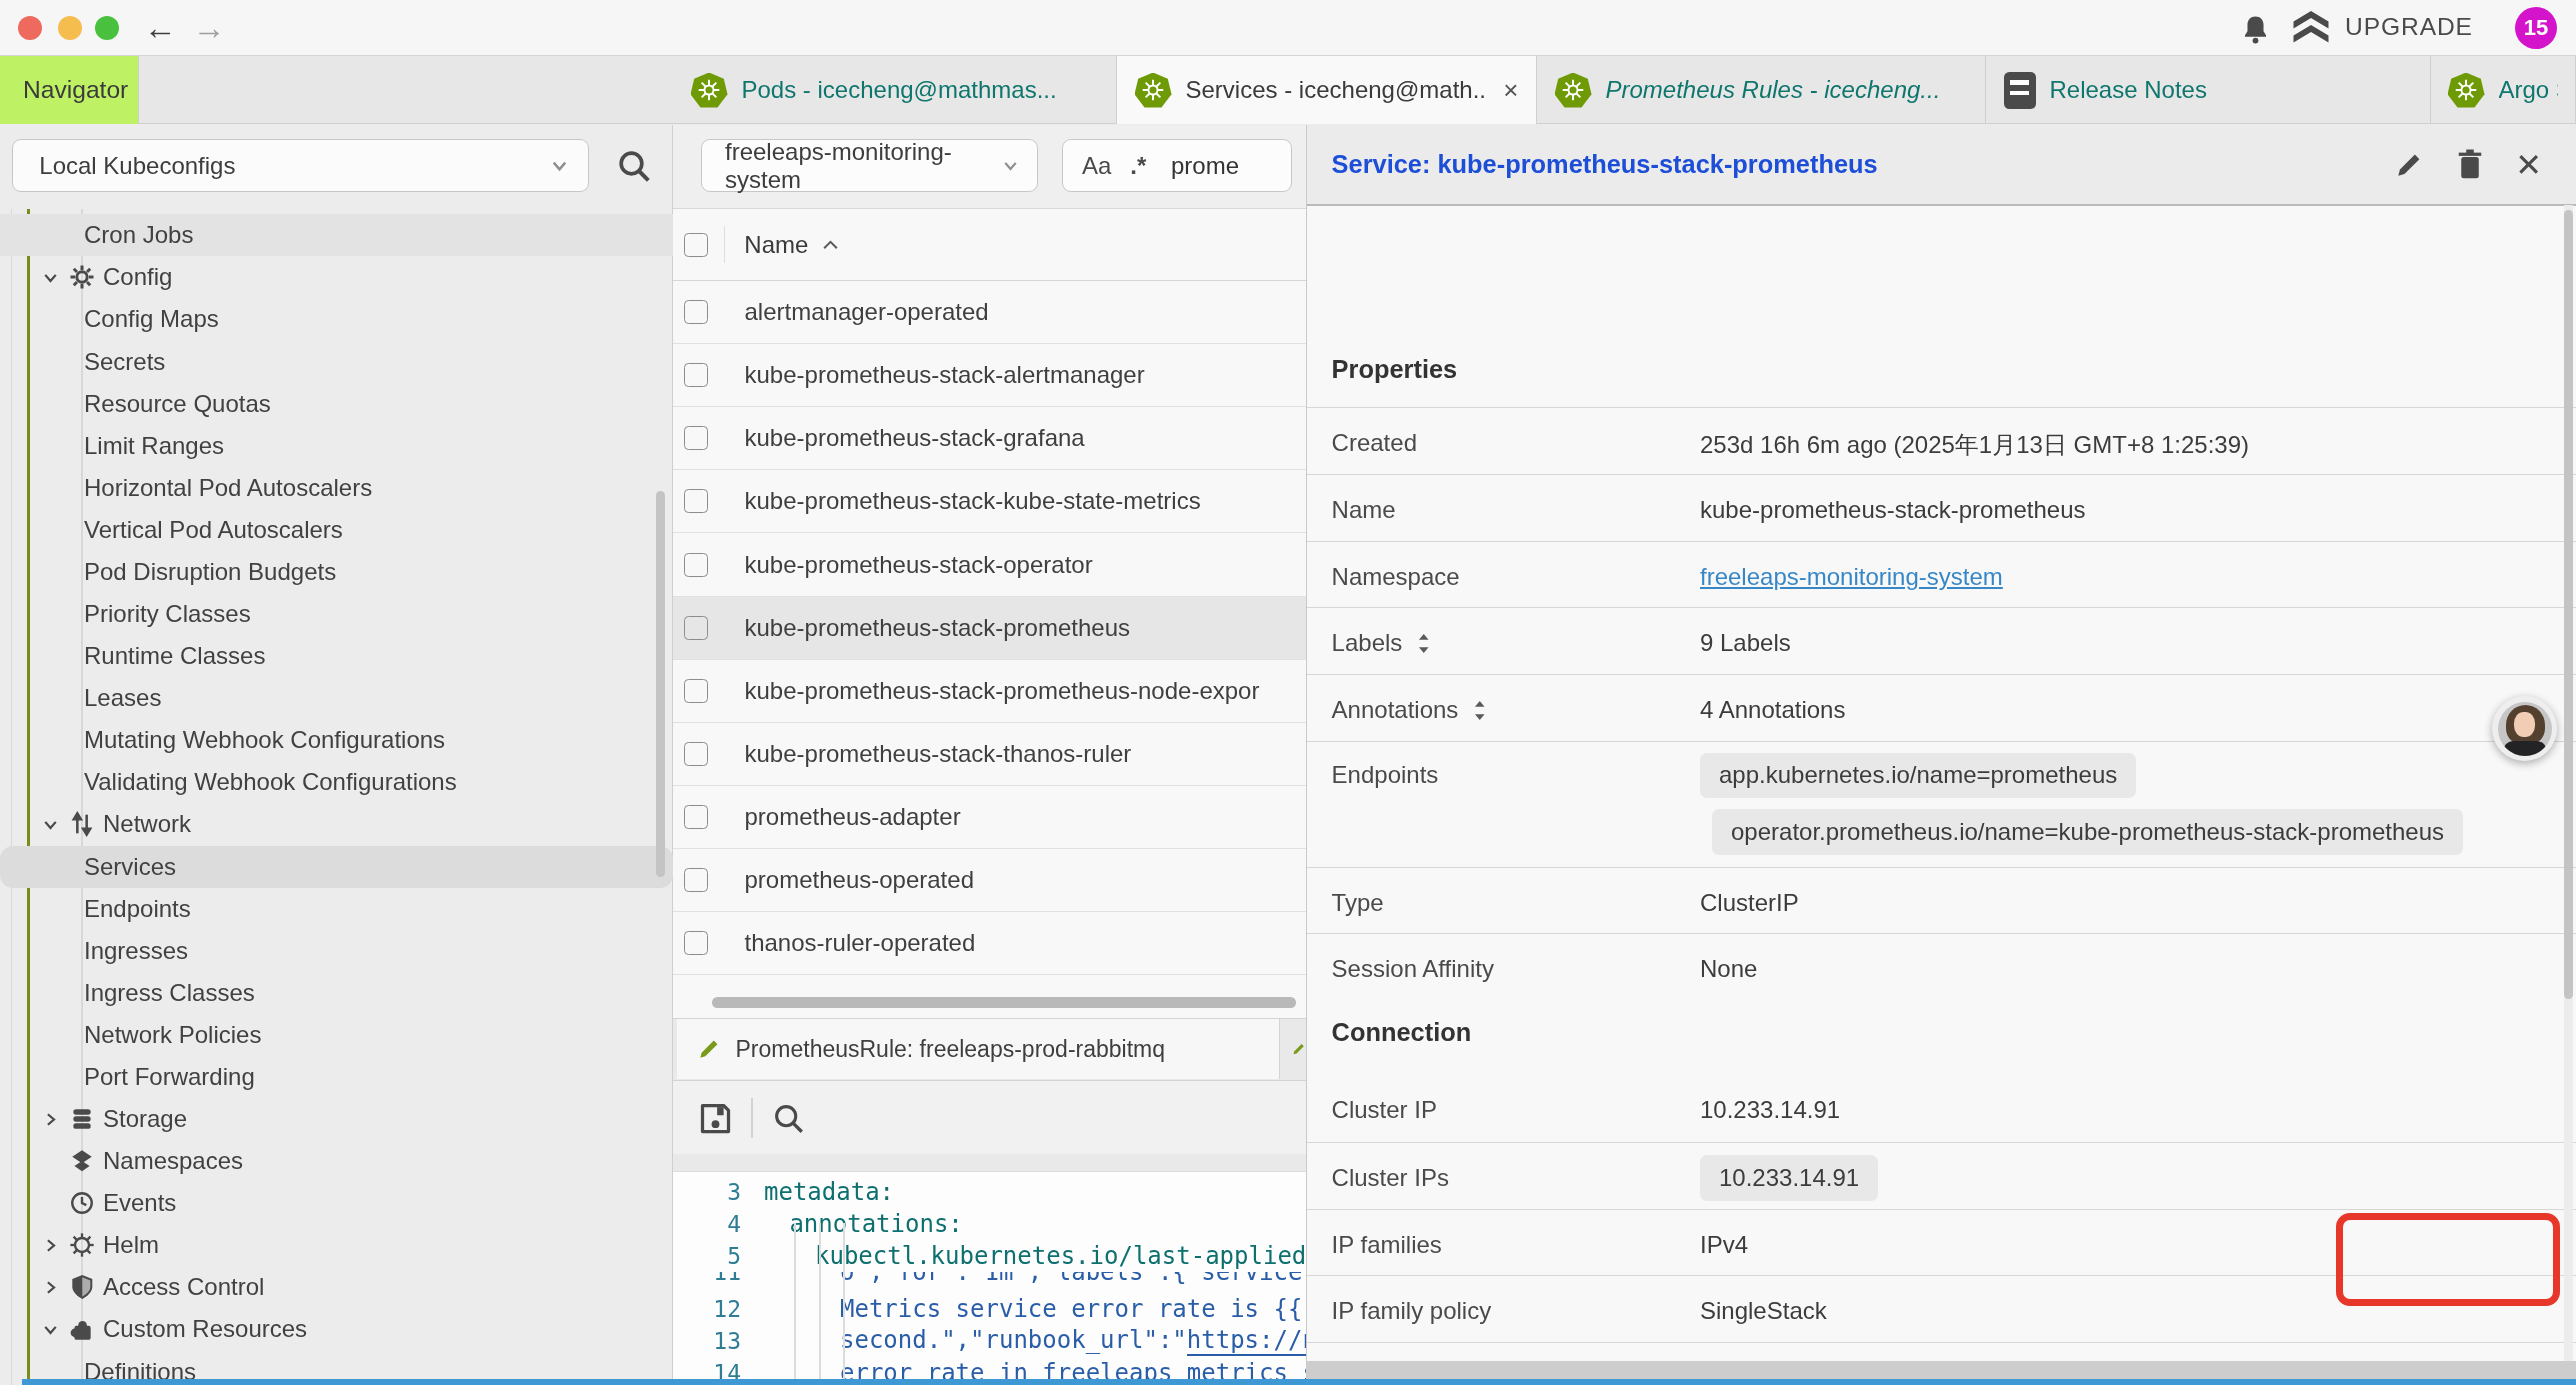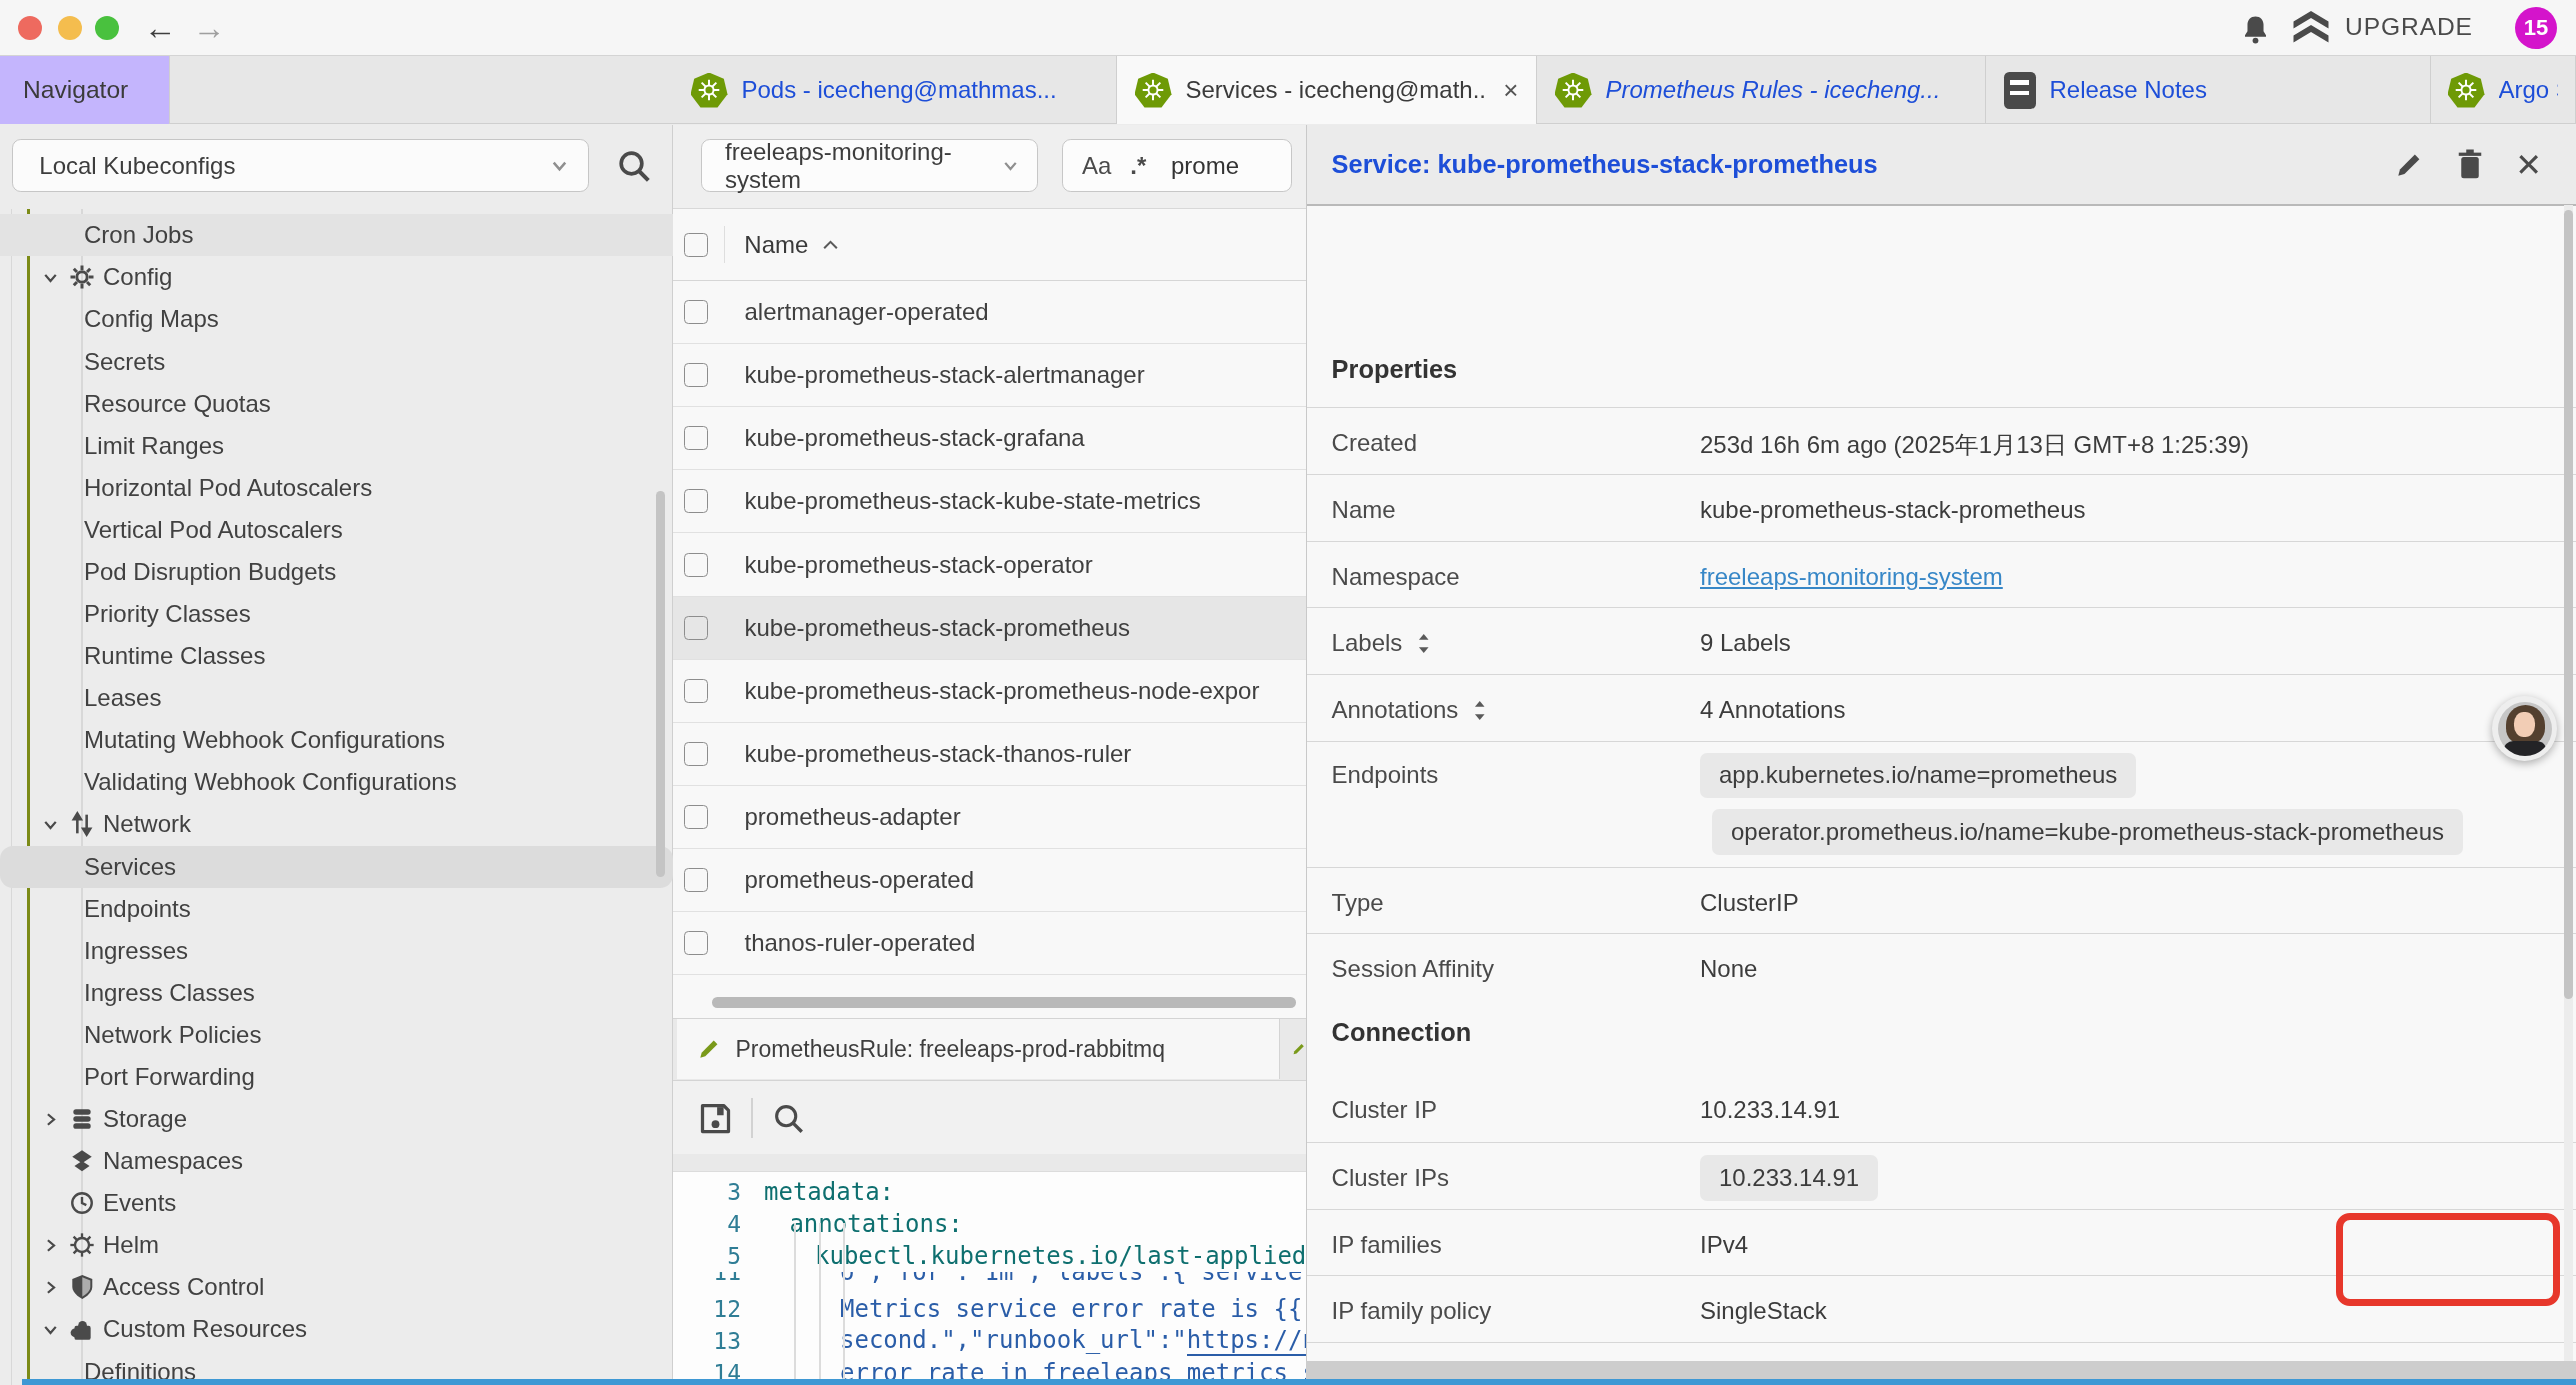--- a/index.html
+++ b/index.html
@@ -13,22 +13,22 @@
   .tl.red{left:17.5px;background:#ee6a5f;}
   .tl.yellow{left:58px;background:#f4bd4e;}
   .tl.green{left:95px;background:#49c13e;}
   .navarrow{top:5.3px;font-size:33px;color:#3f3f3f;width:46px;text-align:center;line-height:46px;}
   .navarrow.fwd{color:#9f9f9f;}
   .upgrade-label{top:13px;font-size:24.6px;color:#4a4a4a;letter-spacing:0.9px;font-weight:500;}
   .notif-badge{left:2515px;top:7px;width:42px;height:42px;border-radius:50%;background:#d414cb;color:#fff;font-size:22px;font-weight:bold;display:flex;align-items:center;justify-content:center;}
 
   
   .tabstrip{left:0;top:56px;width:2576px;height:68px;background:#e7e7e7;border-bottom:1.8px solid #cfcfcf;}
-  .nav-tab{left:0;top:0;width:170px;height:68px;background:#c4b5fd;border-right:1.8px solid #cfcfcf;display:flex;align-items:center;padding-left:23px;font-size:24.6px;color:#3b3b3b;}
-  .tab{top:0;height:68px;border-right:1.8px solid #cfcfcf;display:flex;align-items:center;padding:0 17.5px;font-size:24px;color:#1d4ed8;white-space:nowrap;overflow:hidden;}
+  .nav-tab{left:0;top:0;width:139px;height:68px;background:#bef264;border-right:1.8px solid #cfcfcf;display:flex;align-items:center;padding-left:23px;font-size:24.6px;color:#3b3b3b;}
+  .tab{top:0;height:68px;border-right:1.8px solid #cfcfcf;display:flex;align-items:center;padding:0 17.5px;font-size:24px;color:#0f766e;white-space:nowrap;overflow:hidden;}
   .tab.active{background:#f9f9f9;color:#3a3a3a;}
   .tab .tab-label{margin-left:14px;overflow:hidden;text-overflow:clip;}
   .tab .tab-close{margin-left:19px;font-size:26px;color:#555;}
   .tab.italic .tab-label{font-style:italic;}
   .k8s-icon{width:37px;height:35px;background:#6e9a06;clip-path:polygon(50% 0%,90% 18%,100% 62%,73% 100%,27% 100%,0% 62%,10% 18%);display:flex;align-items:center;justify-content:center;flex:none;}
   .doc-icon{width:32px;height:37px;background:#4a4a4a;border-radius:5.3px;position:relative;flex:none;}
   .doc-icon:before{content:"";position:absolute;left:6.1px;top:8.8px;width:19px;height:4.4px;background:#fff;}
   .doc-icon:after{content:"";position:absolute;left:6.1px;top:19px;width:19px;height:4.4px;background:#fff;}
 
   

